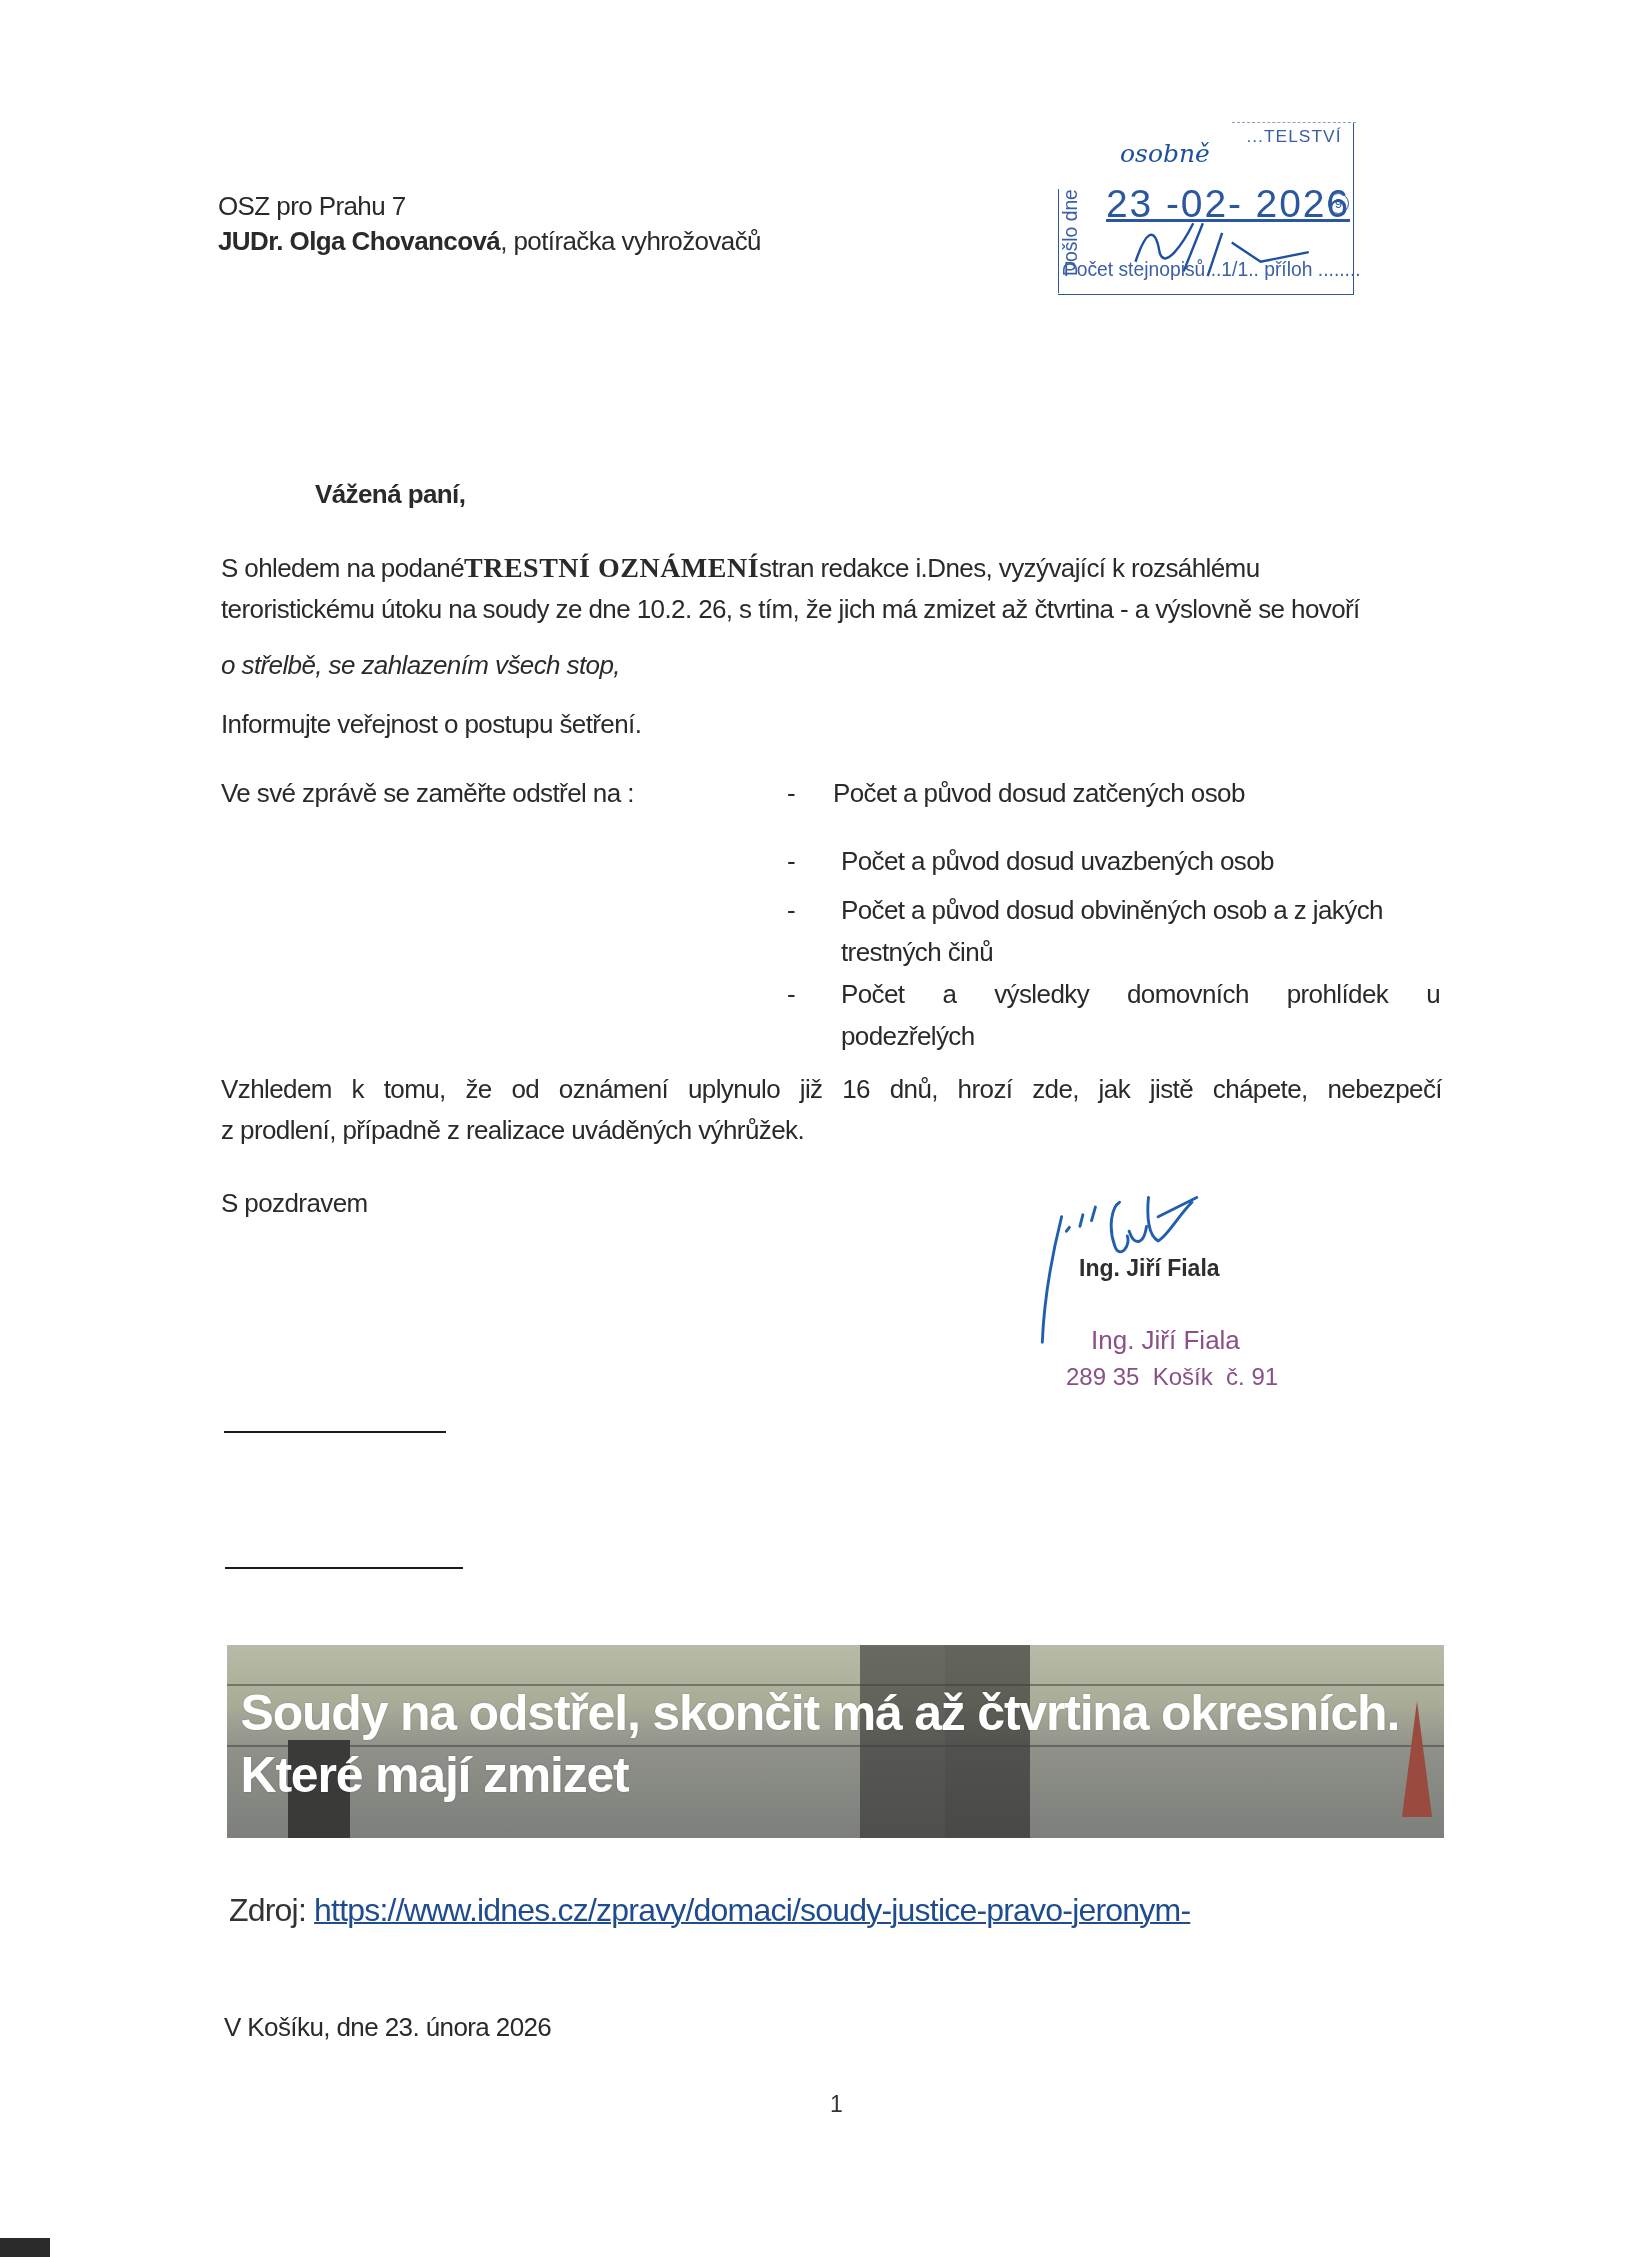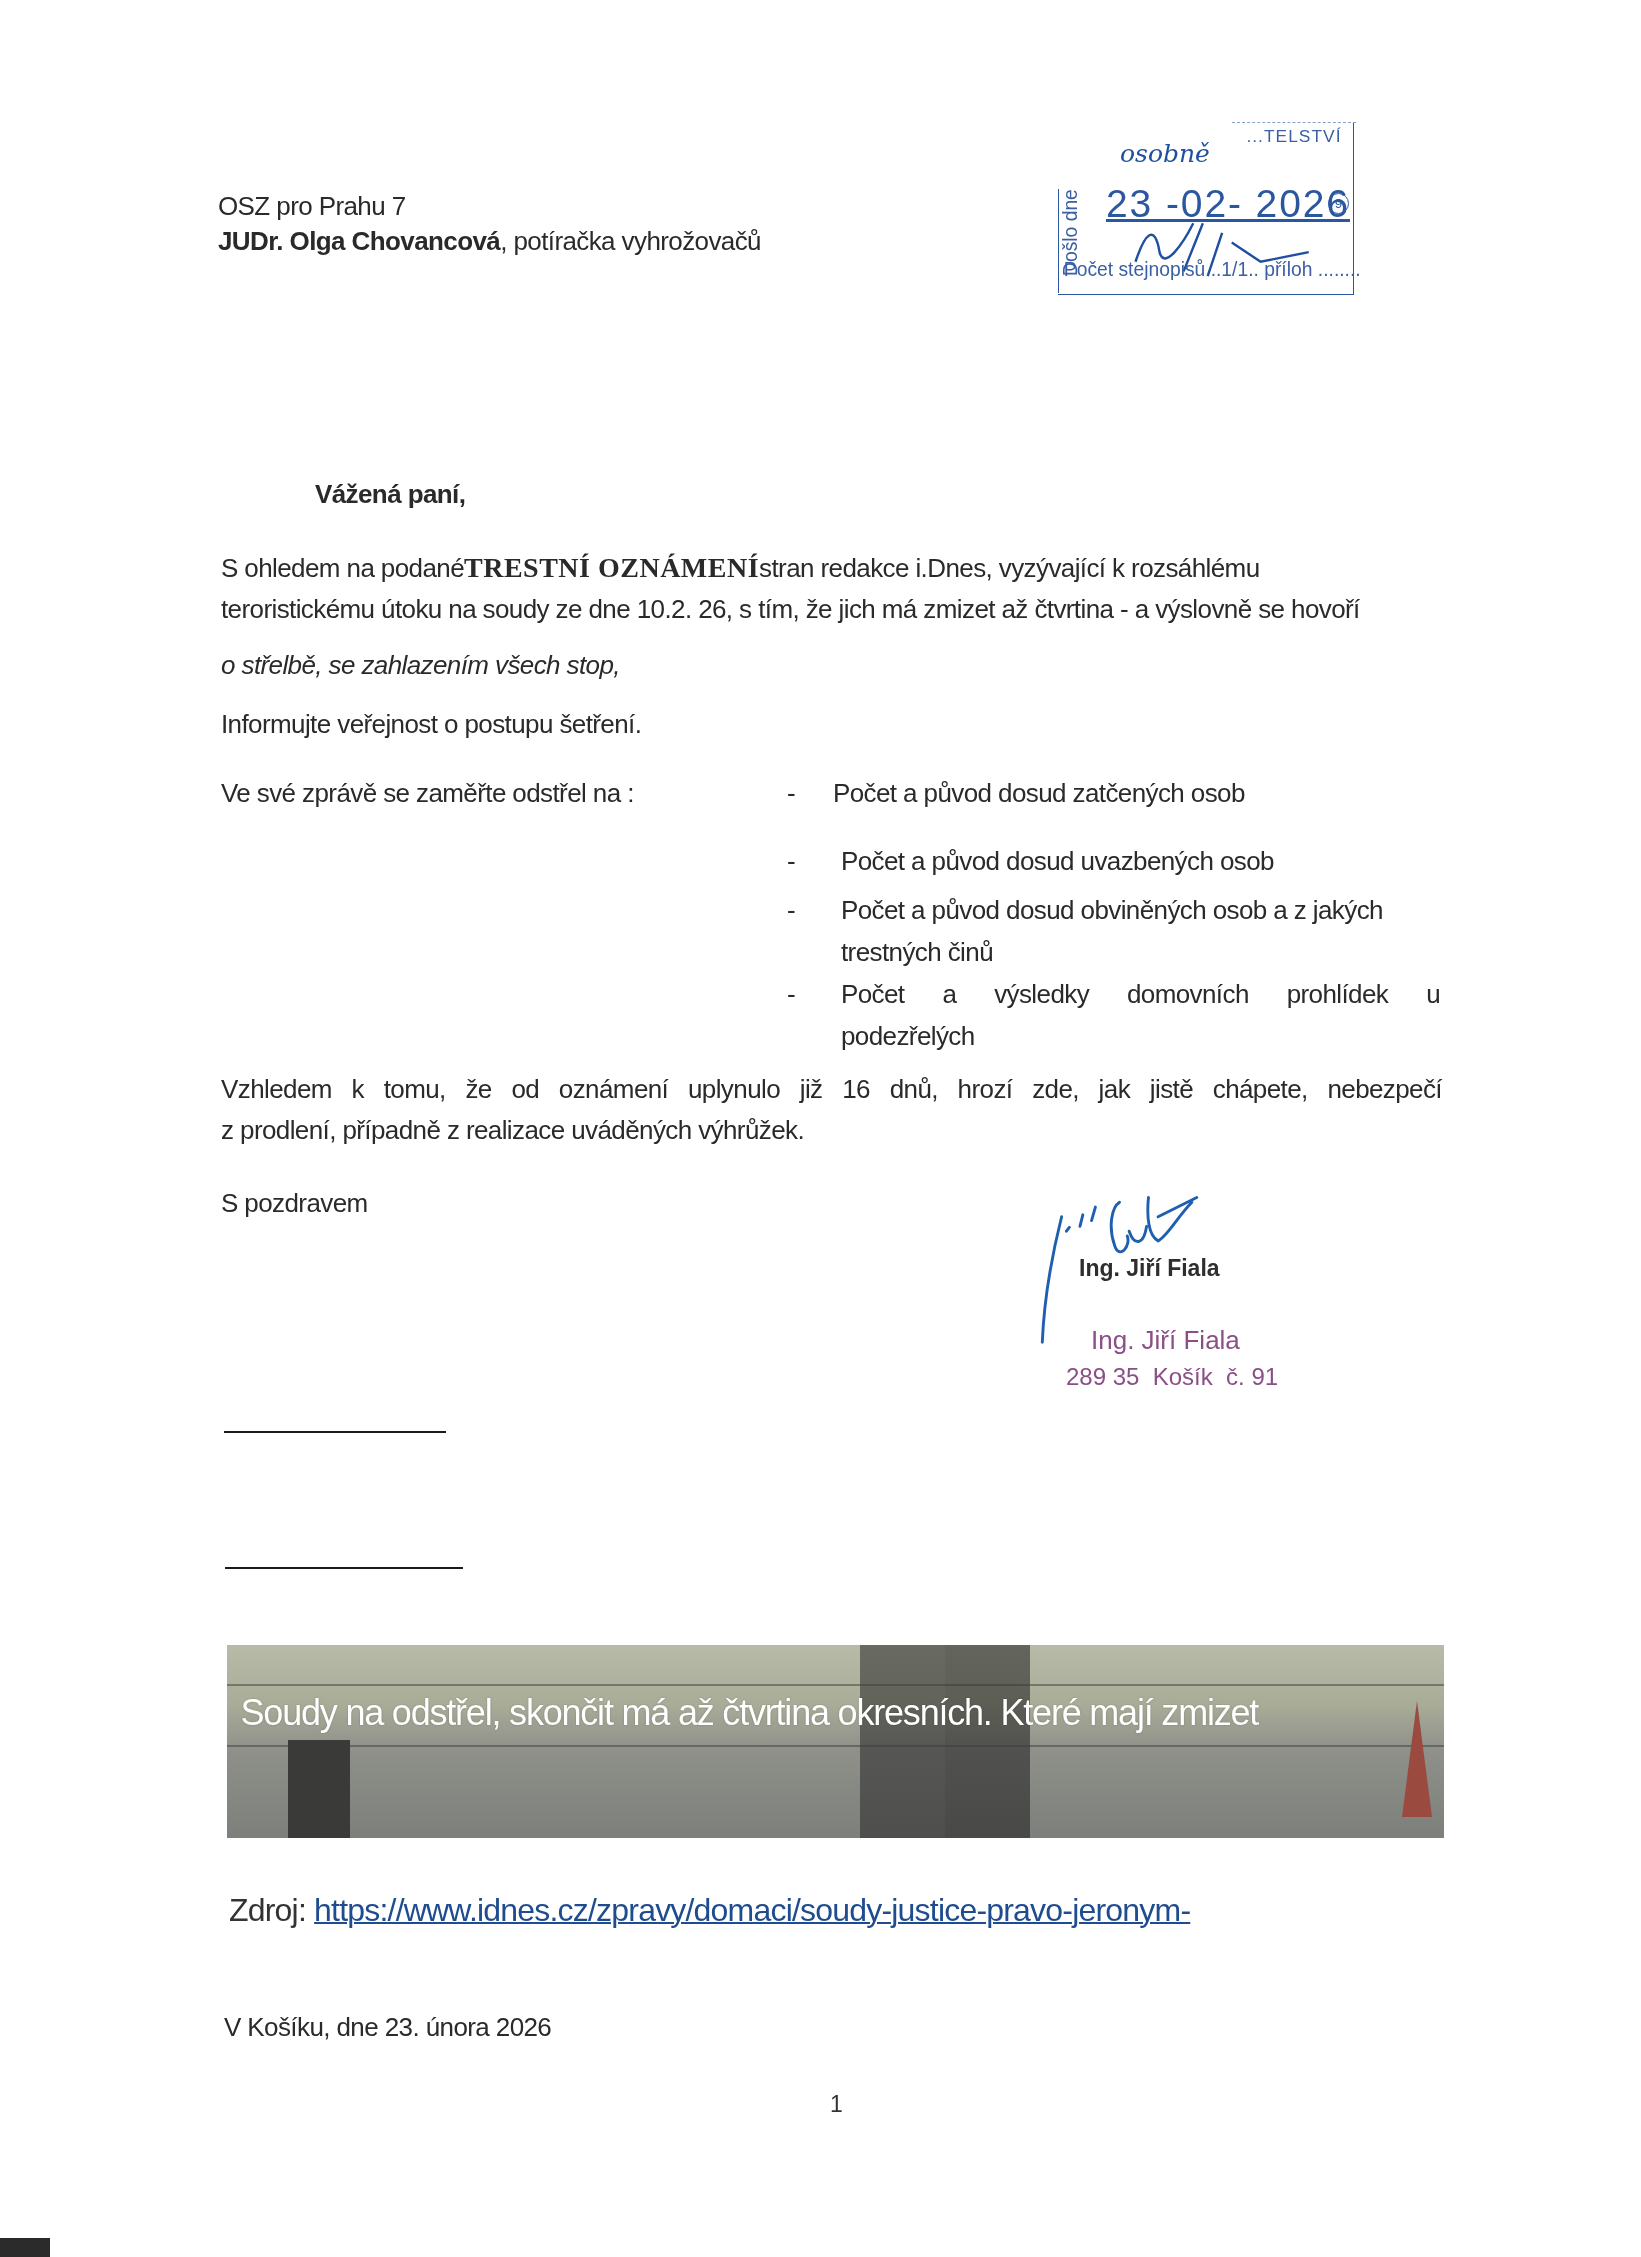--- a/index.html
+++ b/index.html
@@ -31,21 +31,21 @@
     .banner { left: 227px; top: 1645px; width: 1217px; height: 193px; overflow: hidden;
       background:
         linear-gradient(90deg, rgba(0,0,0,0) 0, rgba(0,0,0,0) 52%, rgba(40,40,40,0.55) 52%, rgba(40,40,40,0.55) 59%, rgba(30,30,30,0.55) 59%, rgba(30,30,30,0.55) 66%, rgba(0,0,0,0) 66%),
         linear-gradient(180deg, #b8bba7 0%, #a9ad98 30%, #8e9089 55%, #7d7f7b 100%);
     }
     .banner-door-left { position:absolute; left: 61px; top: 95px; width: 62px; height: 98px; background: #3a3a38; }
     .banner-line { position:absolute; left:0; width:100%; height:1.9px; background: rgba(60,60,60,0.5); }
     .banner-sign { position:absolute; right: 11.6px; top: 56px; width: 0; height: 0;
       border-left: 15.4px solid transparent; border-right: 15.4px solid transparent; border-bottom: 116px solid #9a4a3e; }
     .banner-title { position:absolute; left: 13.5px; top: 37px; right: 19.3px; font-family: "Liberation Sans", sans-serif;
-      font-weight: normal; font-size: 36px; line-height: 62px; color: #ffffff; letter-spacing: -1.2px;
+      font-weight: bold; font-size: 50px; line-height: 62px; color: #ffffff; letter-spacing: -1.2px;
       text-shadow: 0 0 1.9px rgba(0,0,0,0.25); }
 
     a.link { color: #1e4c8f; text-decoration: underline; text-decoration-thickness: 1.9px; text-align: center; }
     .left-bar { left: 0; top: 2238px; width: 50px; height: 19.3px; background: #2b2b2b; }
   </style>
 </head>
 <body>
 
 <div class="abs txt" style="left:218px; top:191px;">OSZ pro Prahu 7</div>
 <div class="abs txt" style="left:218px; top:226px;">

